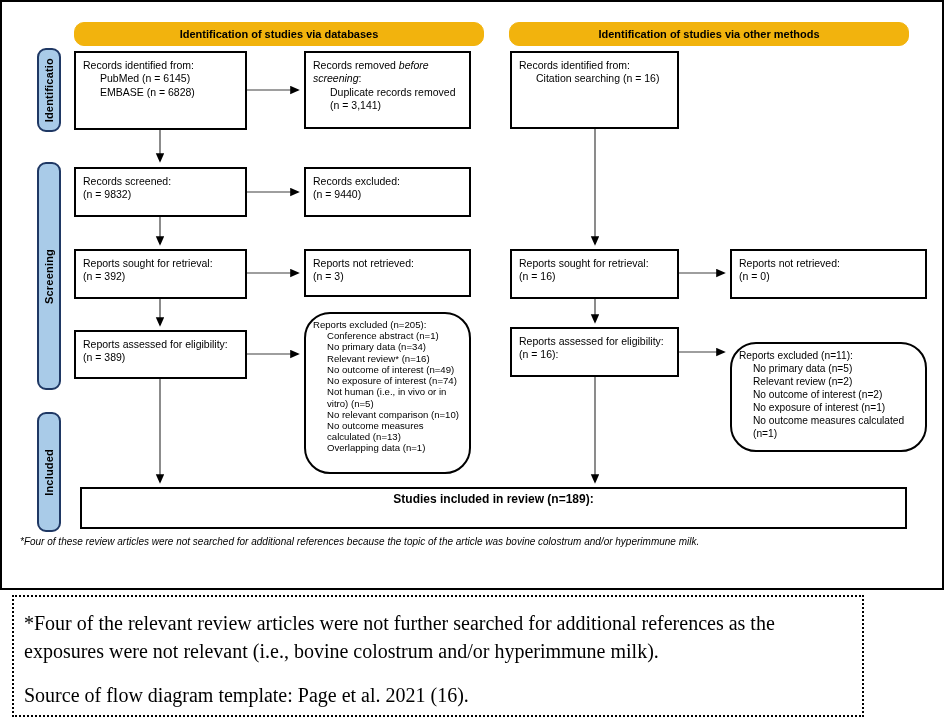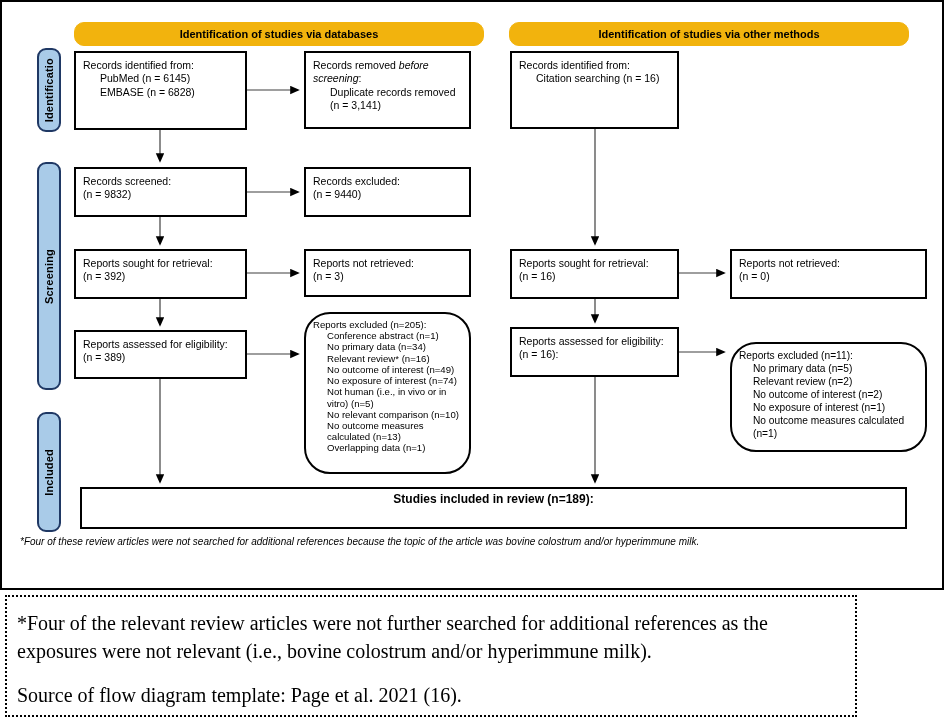--- a/index.html
+++ b/index.html
@@ -15,21 +15,21 @@
   .box { position:absolute; background:#fff; border:2px solid #000; box-sizing:border-box; font-size:10.5px; line-height:1.27; padding:6px 6px 4px 7px; }
   .box .sub { padding-left:17px; }
   .box.small { font-size:9.6px; line-height:1.17; padding:5px 5px 3px 7px;border-radius:26px; }
   .box.small .sub { padding-left:14px; }
   .box.center-bold { display:flex; flex-direction:row; justify-content:center; text-align:center; font-weight:bold; font-size:12px; line-height:1.35; padding:2px; }
 
   .arrows { position:absolute; left:0; top:0; width:944px; height:590px; pointer-events:none; }
 
   .footnote { position:absolute; left:18px; top:534px; width:910px; font-style:italic; font-size:10px; }
 
-  .caption { position:absolute; left:5px; top:595px; width:852px; height:122px; box-sizing:border-box; border:2px dotted #000; background:#fff; font-family:"Liberation Serif", serif; font-size:20px; padding:12px 8px 0 10px; }
+  .caption { position:absolute; left:12px; top:595px; width:852px; height:122px; box-sizing:border-box; border:2px dotted #000; background:#fff; font-family:"Liberation Serif", serif; font-size:20px; padding:12px 8px 0 10px; }
   .caption p { margin:0 0 15px 0; line-height:1.42; }
 </style>
 </head>
 <body>
 
 <div class="page">
 
   <div class="diagram">
 
     <svg class="arrows" viewBox="0 0 944 590" xmlns="http://www.w3.org/2000/svg">

